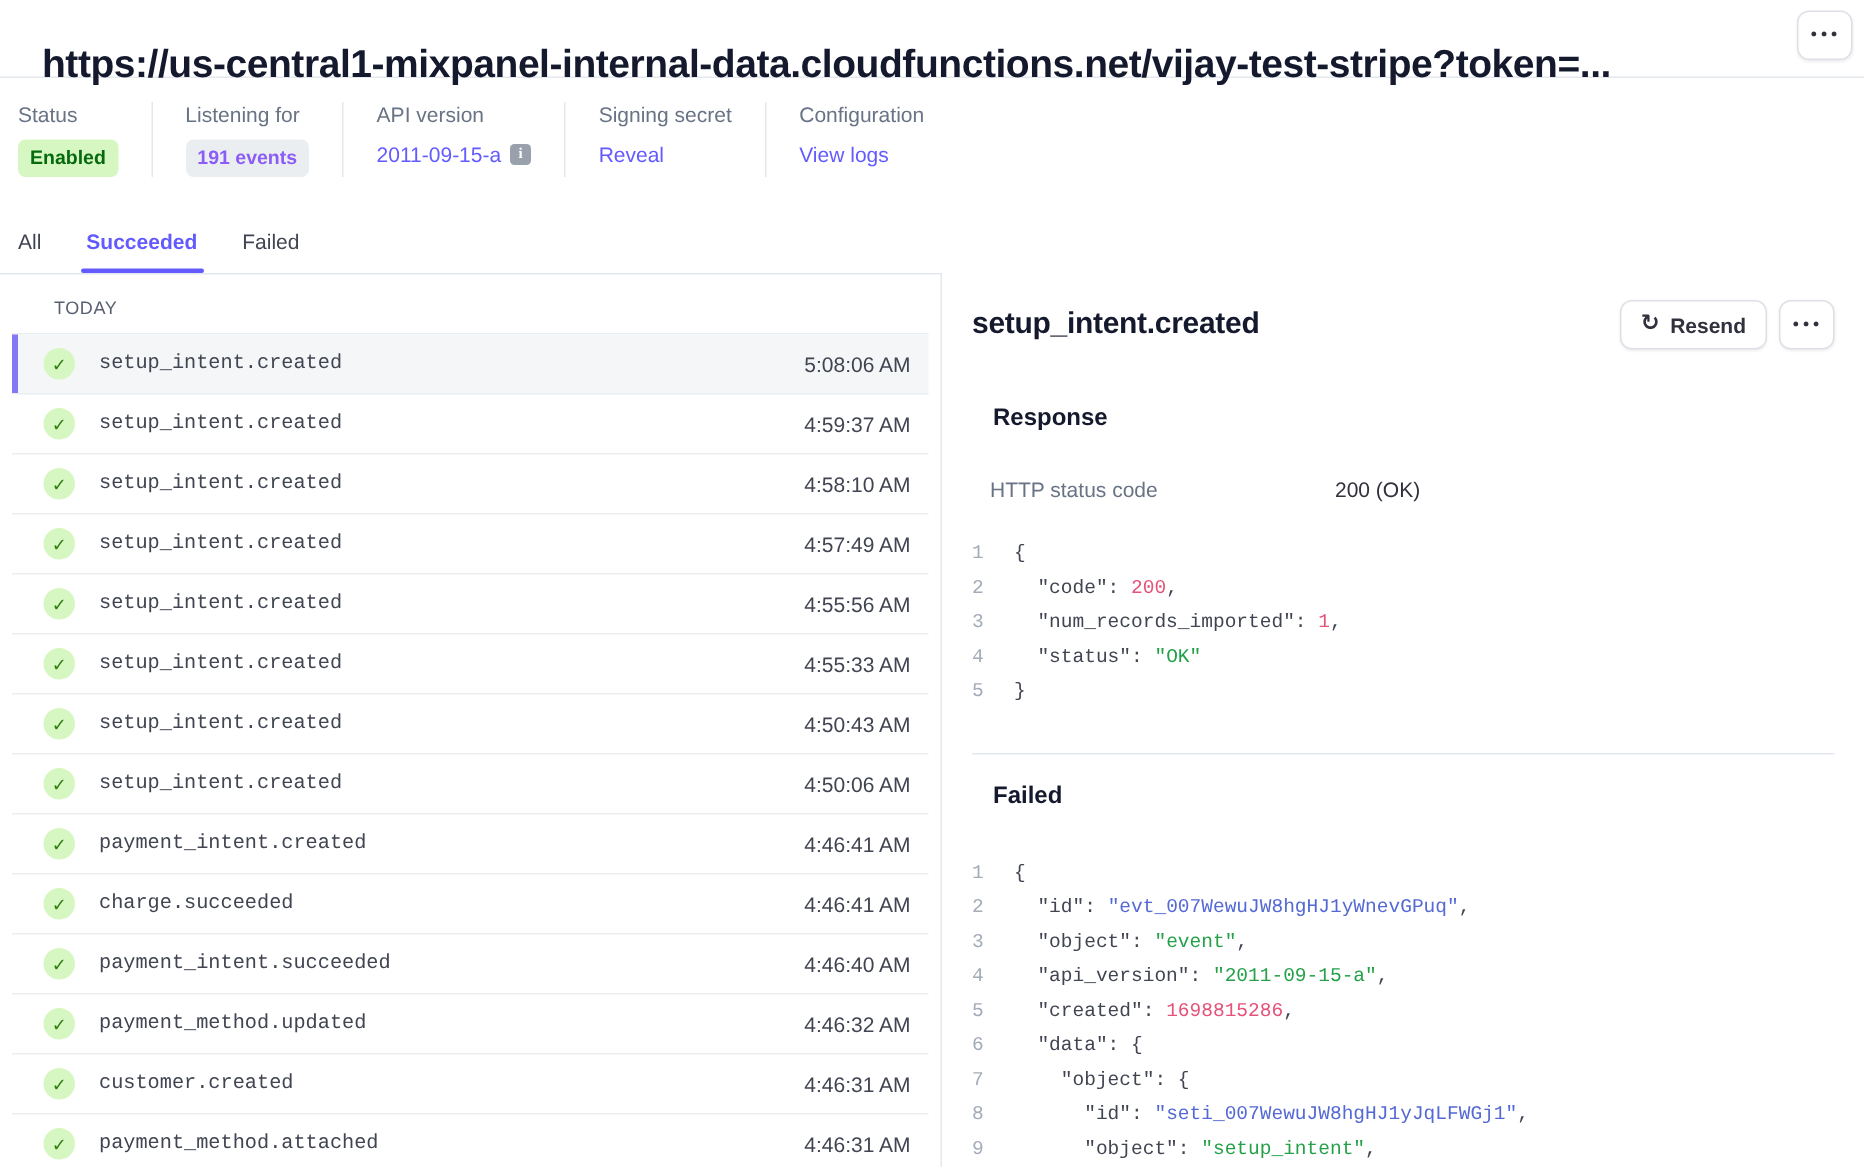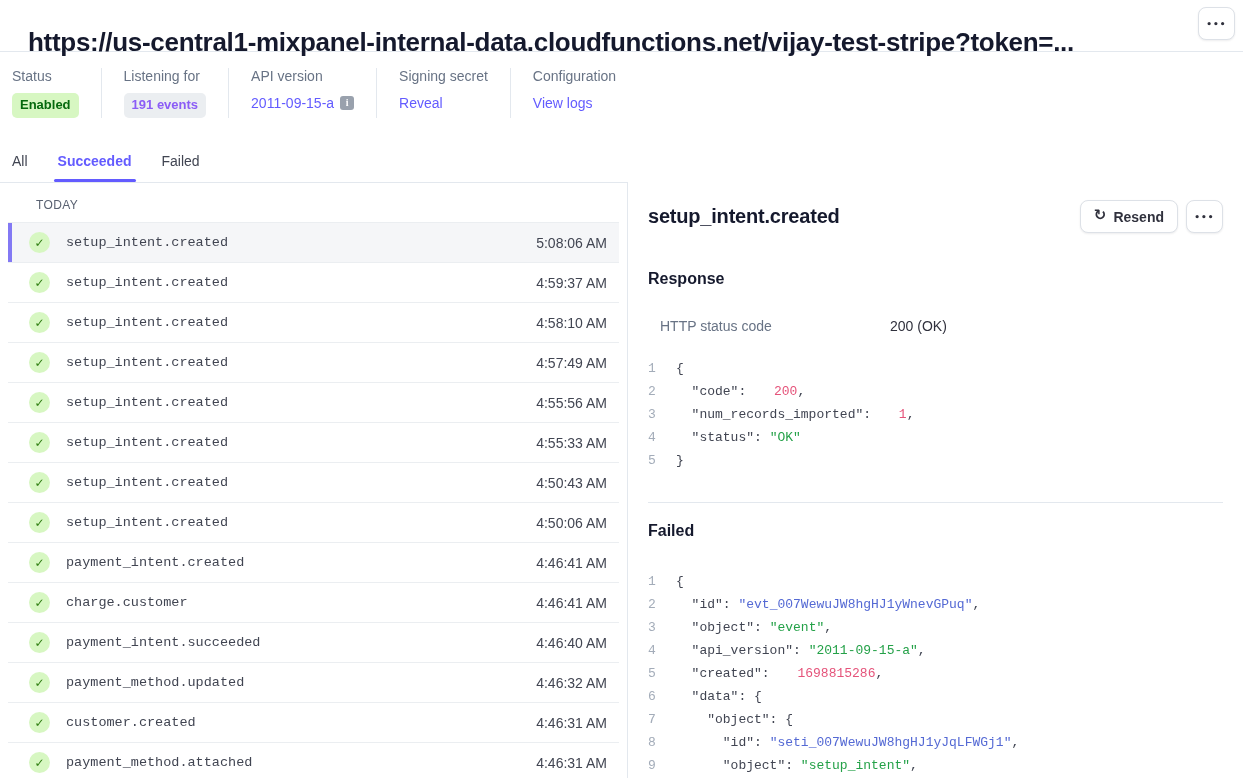--- a/index.html
+++ b/index.html
@@ -66,34 +66,34 @@
   .detail { flex:1; padding:0 20px; overflow:hidden; }
   .detail-header { display:flex; align-items:center; justify-content:space-between; margin-top:18px; }
   .detail-title { margin:0; font-size:20px; font-weight:700; color:#15192d; letter-spacing:-0.2px; }
   .actions { display:flex; gap:8px; }
   .btn { display:flex; align-items:center; gap:7px; height:33px; padding:0 13px;
     background:#fff; border:1px solid #dde1e7; border-radius:8px;
     box-shadow:0 1px 2px rgba(20,24,40,.08); cursor:pointer;
     font-size:14px; font-weight:600; color:#30313d; }
   .refresh-glyph { font-family:"DejaVu Sans", sans-serif; font-size:15px; font-weight:700;
     line-height:1; color:#30313d; transform:translateY(-1px); }
-  .section-heading { margin:0; font-size:16px; font-weight:700; color:#15192d; }
+  .section-heading { margin:14px; font-size:16px; font-weight:700; color:#15192d; }
   .heading-response { margin-top:37px; }
   .heading-request { margin-top:19px; }
   .kv-row { display:flex; margin-top:30px; padding-left:12px; font-size:14px;gap:48px; }
   .kv-label { width:182px; flex:none; color:#687385; }
   .kv-value { color:#30313d; }
   .code-block { margin-top:23px; }
   .code-block.request { margin-top:30px; }
   .code-line { display:flex; font-family:"Liberation Mono", monospace;
     font-size:13px; line-height:23px; white-space:pre; }
   .ln { width:15px; flex:none; color:#a3acb9; }
   .code-text { margin-left:13px; }
   .tok-plain { color:#414552; }
-  .tok-num  { color:#e5537a;margin-left:20px; }
+  .tok-num  { color:#e5537a; }
   .tok-str  { color:#24a148; }
   .tok-link { color:#5469d4; cursor:pointer; }
   .section-divider { height:1px; background:#e3e8ee; margin-top:30px; }
 </style>
 </head>
 <body>
 
 <header class="page-header">
   <h1 class="page-title">https://us-central1-mixpanel-internal-data.cloudfunctions.net/vijay-test-stripe?token=...</h1>
   <button class="icon-btn">
@@ -185,21 +185,21 @@
           <span class="event-name">setup_intent.created</span>
           <span class="event-time">4:50:06 AM</span>
         </div>
         <div class="event-row">
           <span class="check-icon">✓</span>
           <span class="event-name">payment_intent.created</span>
           <span class="event-time">4:46:41 AM</span>
         </div>
         <div class="event-row">
           <span class="check-icon">✓</span>
-          <span class="event-name">charge.customer</span>
+          <span class="event-name">charge.succeeded</span>
           <span class="event-time">4:46:41 AM</span>
         </div>
         <div class="event-row">
           <span class="check-icon">✓</span>
           <span class="event-name">payment_intent.succeeded</span>
           <span class="event-time">4:46:40 AM</span>
         </div>
         <div class="event-row">
           <span class="check-icon">✓</span>
           <span class="event-name">payment_method.updated</span>

